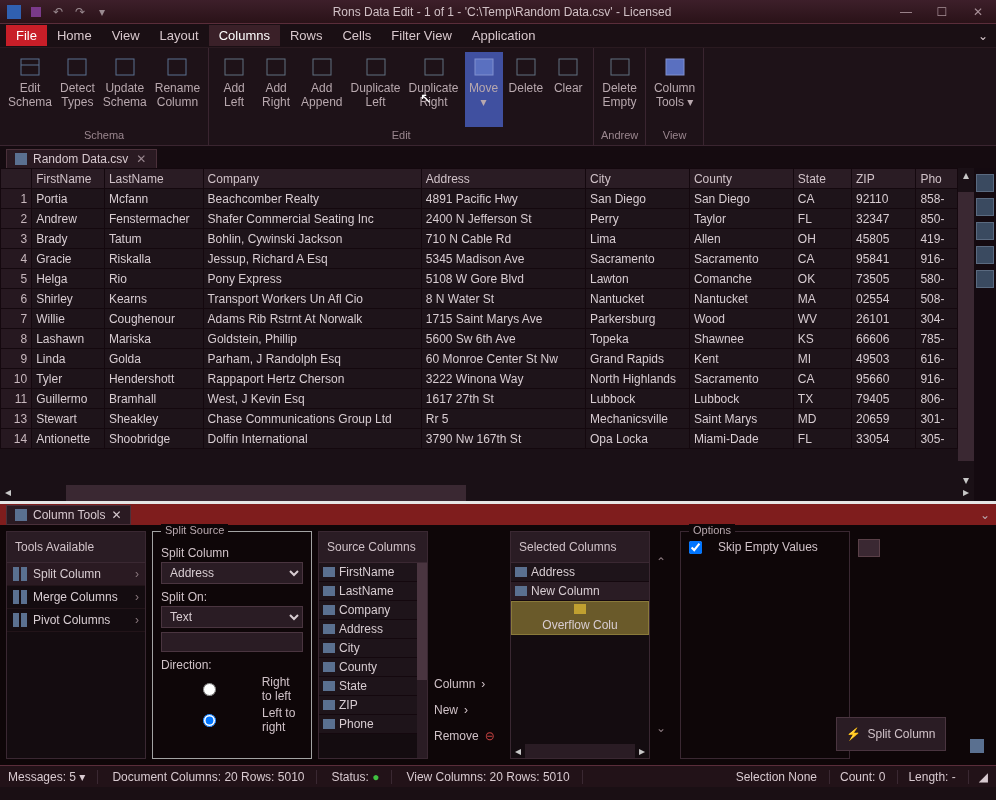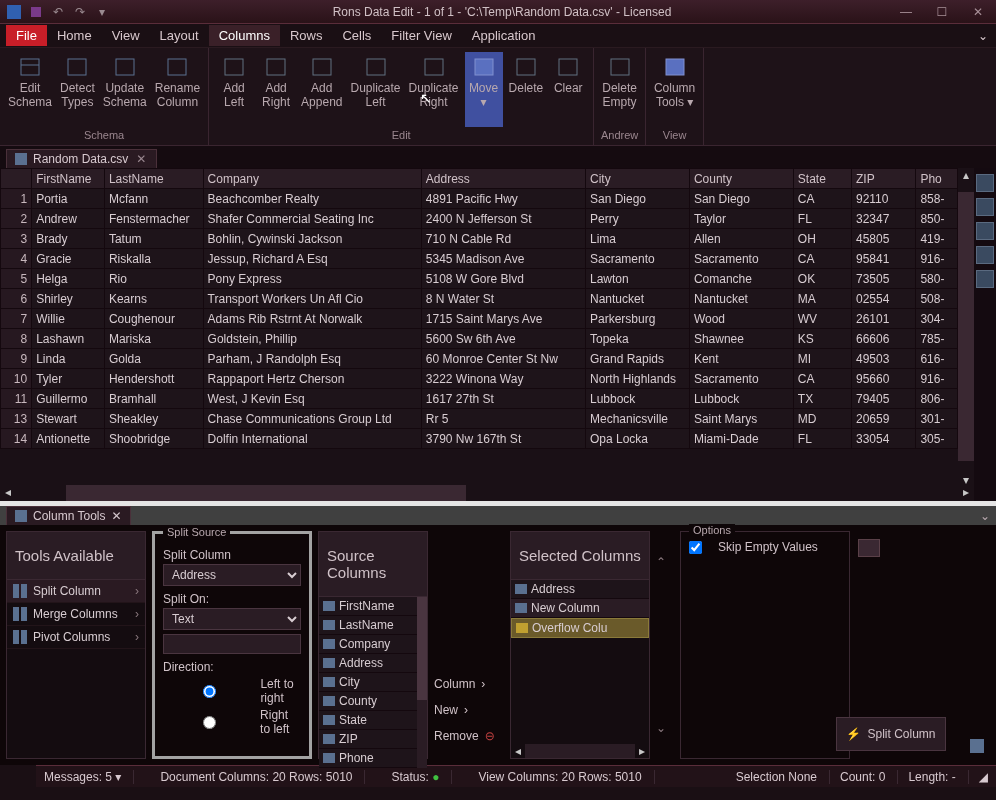--- a/index.html
+++ b/index.html
@@ -44,65 +44,65 @@
 .grid .rownum { text-align: right; width: 30px; background: #261820; color: #c8b8be; }
 .grid th.rownum { background: #2a1c24; }
 .grid-scroll-v { width: 16px; background: #1a1016; display: flex; flex-direction: column; }
 .grid-scroll-v .thumb { width: 100%; background: #3a2832; flex: 1; margin: 12px 0; }
 .grid-scroll-h { height: 16px; background: #1a1016; display: flex; }
 .grid-scroll-h .thumb { height: 100%; background: #3a2832; width: 400px; margin-left: 50px; }
 .right-panel { width: 22px; background: #140a10; display: flex; flex-direction: column; gap: 6px; padding-top: 6px; align-items: center; }
 .right-panel .rbtn { width: 18px; height: 18px; background: #3a4a60; border: 1px solid #5a6a80; }
 
 
-.tools-header { height: 24px; background: #404040; display: flex; align-items: center; padding: 2px 6px; border-top: 5px solid #e5e5e5; }
+.tools-header { height: 24px; background: #7f1d1d; display: flex; align-items: center; padding: 2px 6px; border-top: 3px solid #e5e5e5; }
 .tools-tab { display: flex; align-items: center; gap: 6px; background: #2a1a22; border: 1px solid #4a303a; padding: 2px 8px; color: #d8cad0; }
 .tools-collapse { margin-left: auto; color: #b8a8ae; }
 .tools-body { height: 240px; background: #0e0608; display: flex; gap: 6px; padding: 6px; position: relative; }
 
 .panel { border: 1px solid #3a2832; background: #140c10; display: flex; flex-direction: column; }
-.panel-title { background: #2a1c24; padding: 15px 8px; color: #d0c2c8; font-size: 15px; border-bottom: 1px solid #3a2832; }
+.panel-title { background: #2a1c24; padding: 8px 8px; color: #d0c2c8; font-size: 12px; border-bottom: 1px solid #3a2832; }
 .panel-body { flex: 1; padding: 4px; }
 
 .tools-available { width: 140px; }
 .tools-available .tool-item { display: flex; align-items: center; gap: 6px; padding: 4px 6px; color: #d8cdd2; border-bottom: 1px solid #221419; }
 .tools-available .tool-item.sel { background: #2a1a22; }
 .tools-available .tool-item .arrow { margin-left: auto; color: #8a787e; }
 .tool-icon-split { width: 14px; height: 14px; display: inline-block; }
 
-.split-source { width: 160px; border: 3px solid #a3a3a3; position: relative; padding: 8px; }
+.split-source { width: 160px; border: 1px solid #a3a3a3; position: relative; padding: 8px; }
 .split-source legend { position: absolute; top: -8px; left: 8px; background: #0e0608; padding: 0 4px; color: #b8a8ae; font-size: 11px; }
 .split-source label { display: block; color: #d0c2c8; font-size: 12px; margin-top: 6px; margin-bottom: 2px; }
 .split-source select, .split-source input { width: 100%; background: #2a1c24; border: 1px solid #4a3540; color: #d8cdd2; padding: 2px 4px; font-size: 12px; }
 .radio-row { display: flex; align-items: center; gap: 4px; color: #d0c2c8; font-size: 12px; margin-top: 3px; }
 
 .source-cols { width: 110px; }
 .col-list { display: flex; flex-direction: column; }
 .col-item { display: flex; align-items: center; gap: 4px; padding: 2px 4px; color: #d8cdd2; background: #1e141a; border-bottom: 1px solid #14080e; font-size: 12px; }
 .col-item .cicon { width: 12px; height: 10px; background: #5a7090; display: inline-block; }
 
 .middle-actions { width: 70px; display: flex; flex-direction: column; gap: 12px; justify-content: flex-end; padding-bottom: 16px; }
 .middle-actions .act { display: flex; align-items: center; gap: 6px; color: #d0c2c8; font-size: 12px; }
 
 .selected-cols { width: 140px; }
 .selected-cols .col-item.new { background: #2a1c24; }
-.selected-cols .col-item.over { background: #6a5a2a; border: 1px solid #8a7a3a; }
+.selected-cols .col-item.over { background: #6a5a2a; border: 1px solid #8a7a3a; flex-direction: column; }
 
 .options-box { width: 170px; border: 1px solid #3a2832; position: relative; padding: 8px; }
 .options-box legend { position: absolute; top: -8px; left: 8px; background: #0e0608; padding: 0 4px; color: #b8a8ae; font-size: 11px; }
 .check-row { display: flex; align-items: center; gap: 16px; color: #d0c2c8; font-size: 12px; }
 
 .side-handle { width: 26px; display: flex; align-items: flex-start; justify-content: center; padding-top: 8px; }
 .side-handle .handle { width: 22px; height: 18px; background: #3a2832; border: 1px solid #5a4048; }
 
 .split-btn { position: absolute; right: 50px; bottom: 14px; width: 110px; height: 34px; background: #2a1c24; border: 1px solid #4a3540; color: #d0c2c8; display: flex; align-items: center; justify-content: center; gap: 6px; font-size: 12px; }
 .split-btn .bolt { color: #f0b030; }
 
 
-.statusbar { height: 22px; background: #221218; border-top: 1px solid #5a2d3a; display: flex; align-items: center; padding: 0 8px; gap: 26px; color: #d8cad0; font-size: 12px; margin-left: 36px; }
+.statusbar { height: 22px; background: #221218; border-top: 1px solid #5a2d3a; display: flex; align-items: center; padding: 0 8px; gap: 14px; color: #d8cad0; font-size: 12px; }
 .statusbar .cell { border-right: 1px solid #3a2832; padding-right: 12px; }
 .statusbar .dot { color: #40c040; }
 .statusbar .right { margin-left: auto; display: flex; gap: 10px; }
 
 
 svg { display: block; }
 .cursor { position: absolute; left: 420px; top: 90px; pointer-events: none; color: #fff; font-size: 14px; }
 </style>
 </head>
 <body>
@@ -560,26 +560,26 @@
 
   <fieldset class="split-source">
     <legend>Split Source</legend>
     <label>Split Column</label>
     <select><option>Address</option></select>
     <label>Split On:</label>
     <select><option>Text</option></select>
     <input type="text" style="margin-top: 4px;">
     <label>Direction:</label>
     <div class="radio-row">
+        <input type="radio" style="">
+        <span>Right to left</span>
+      </div>
+    <div class="radio-row">
         <input type="radio" checked="" style="">
         <span>Left to right</span>
-      </div>
-    <div class="radio-row">
-        <input type="radio" style="">
-        <span>Right to left</span>
       </div>
   </fieldset>
 
   <div class="panel source-cols">
     <div class="panel-title">Source Columns</div>
     <div class="panel-body" style="padding:0;position:relative;">
       <div class="col-list" id="source-col-list" style="margin-right:10px;">
           <div class="col-item">
             <span class="cicon"></span>
             <span>FirstName</span>

